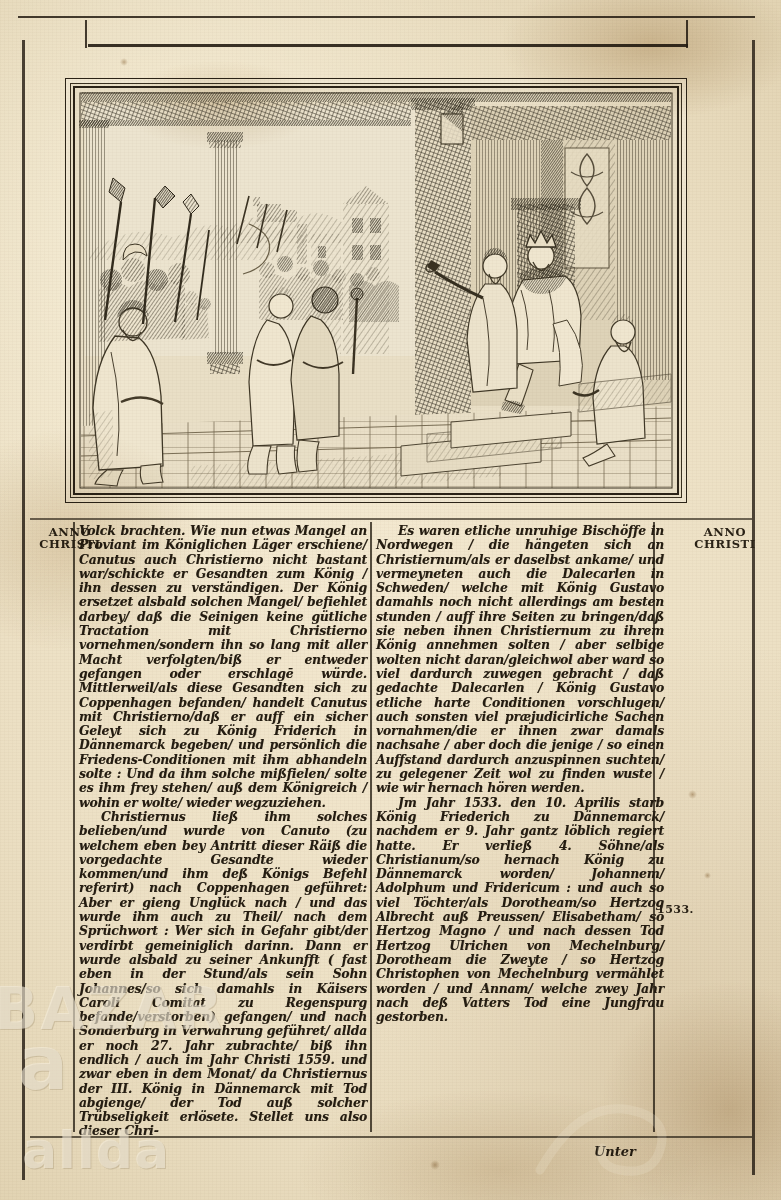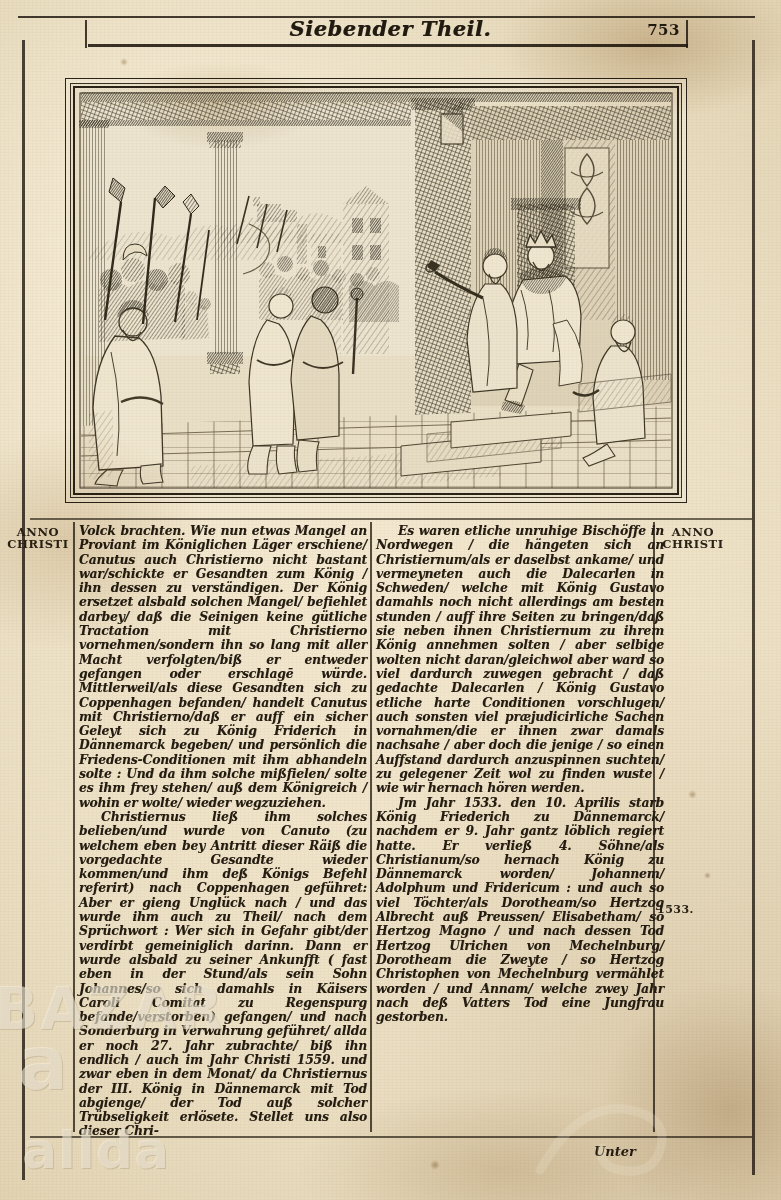--- a/index.html
+++ b/index.html
@@ -102,21 +102,21 @@
   .col.right { left: 376px; }
   .col p { margin: 0; text-indent: 22px; }
   .col p.noind { text-indent: 0; }
 
   .marg {
     position: absolute; width: 66px;
     font-size: 10.5px; line-height: 12px;
     text-align: center; color: #2a2216; font-weight: 700;
     font-family: "DejaVu Serif", "Liberation Serif", serif;
   }
-  .marg.caps { letter-spacing: .6px; font-variant: small-caps; font-size: 11.5px; }
+  .marg.caps { letter-spacing: .6px; font-variant: small-caps; font-size: 11.5px; margin-left: 32px; }
   .marg.left-top { left: 5px; top: 8px; }
   .marg.right-top { left: 660px; top: 8px; }
   .marg.right-note {
     left: 657px; top: 386px; width: 76px; text-align: left;
     font-style: italic; font-size: 11px; line-height: 12.4px; letter-spacing: -.1px;
   }
   .marg.right-note .yr { letter-spacing: .5px; font-style: normal; }
 
   .rule-foot { position: absolute; left: 30px; top: 618px; width: 722px; height: 2px; background:#2a2216; opacity:.7; }
   .catchword {
@@ -140,24 +140,20 @@
 
 <div id="page">
 
   <div class="rule rule-top-outer"></div>
   <div class="rule rule-left-head"></div>
   <div class="rule rule-right-head"></div>
   <div class="rule rule-head-under"></div>
   <div class="rule rule-left-outer"></div>
   <div class="rule rule-right-outer"></div>
 
-  <div class="header">
-    <div class="header-title">Siebender Theil.</div>
-    <div class="header-folio">753</div>
-  </div>
 
   <div class="plate">
     <div class="plate-inner">
       <svg viewBox="0 0 610 413" preserveAspectRatio="none">
         <defs>
           <pattern id="hatch" width="3" height="3" patternUnits="userSpaceOnUse" patternTransform="rotate(35)">
             <line x1="0" y1="0" x2="0" y2="3" stroke="#3a3324" stroke-width="1.1"></line>
           </pattern>
           <pattern id="hatchD" width="2" height="2" patternUnits="userSpaceOnUse" patternTransform="rotate(35)">
             <line x1="0" y1="0" x2="0" y2="2" stroke="#262115" stroke-width="1.3"></line>

